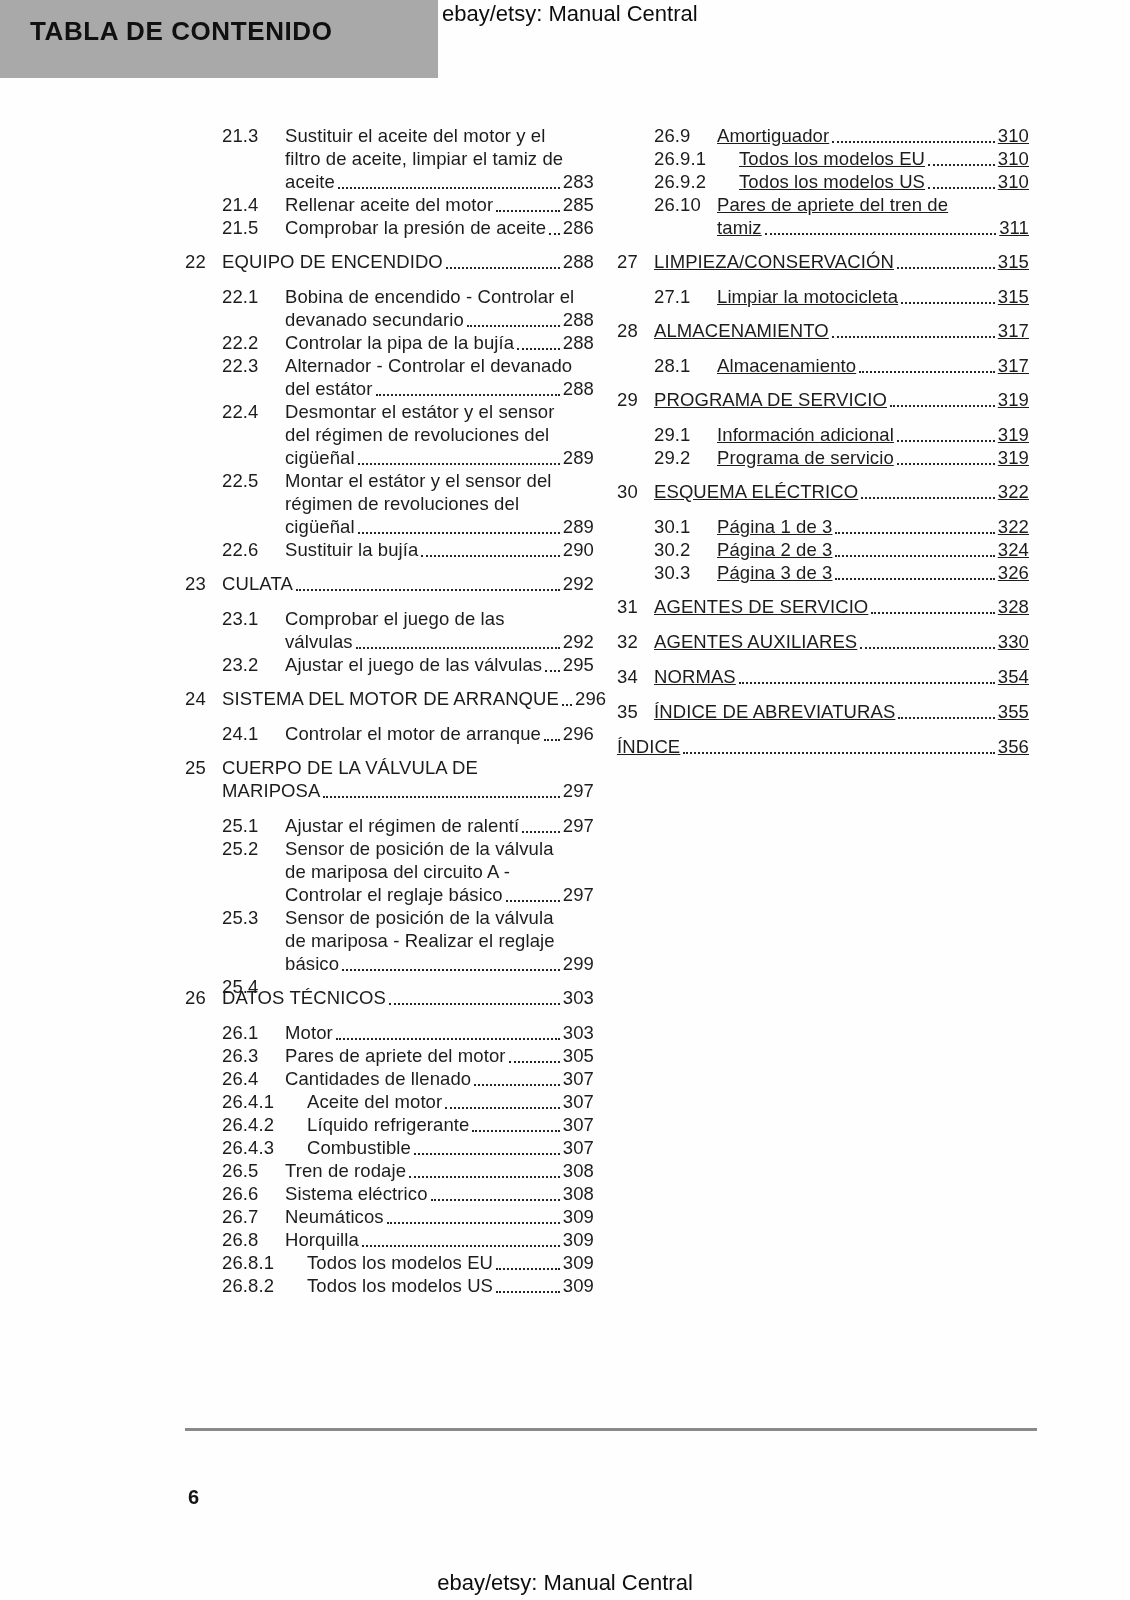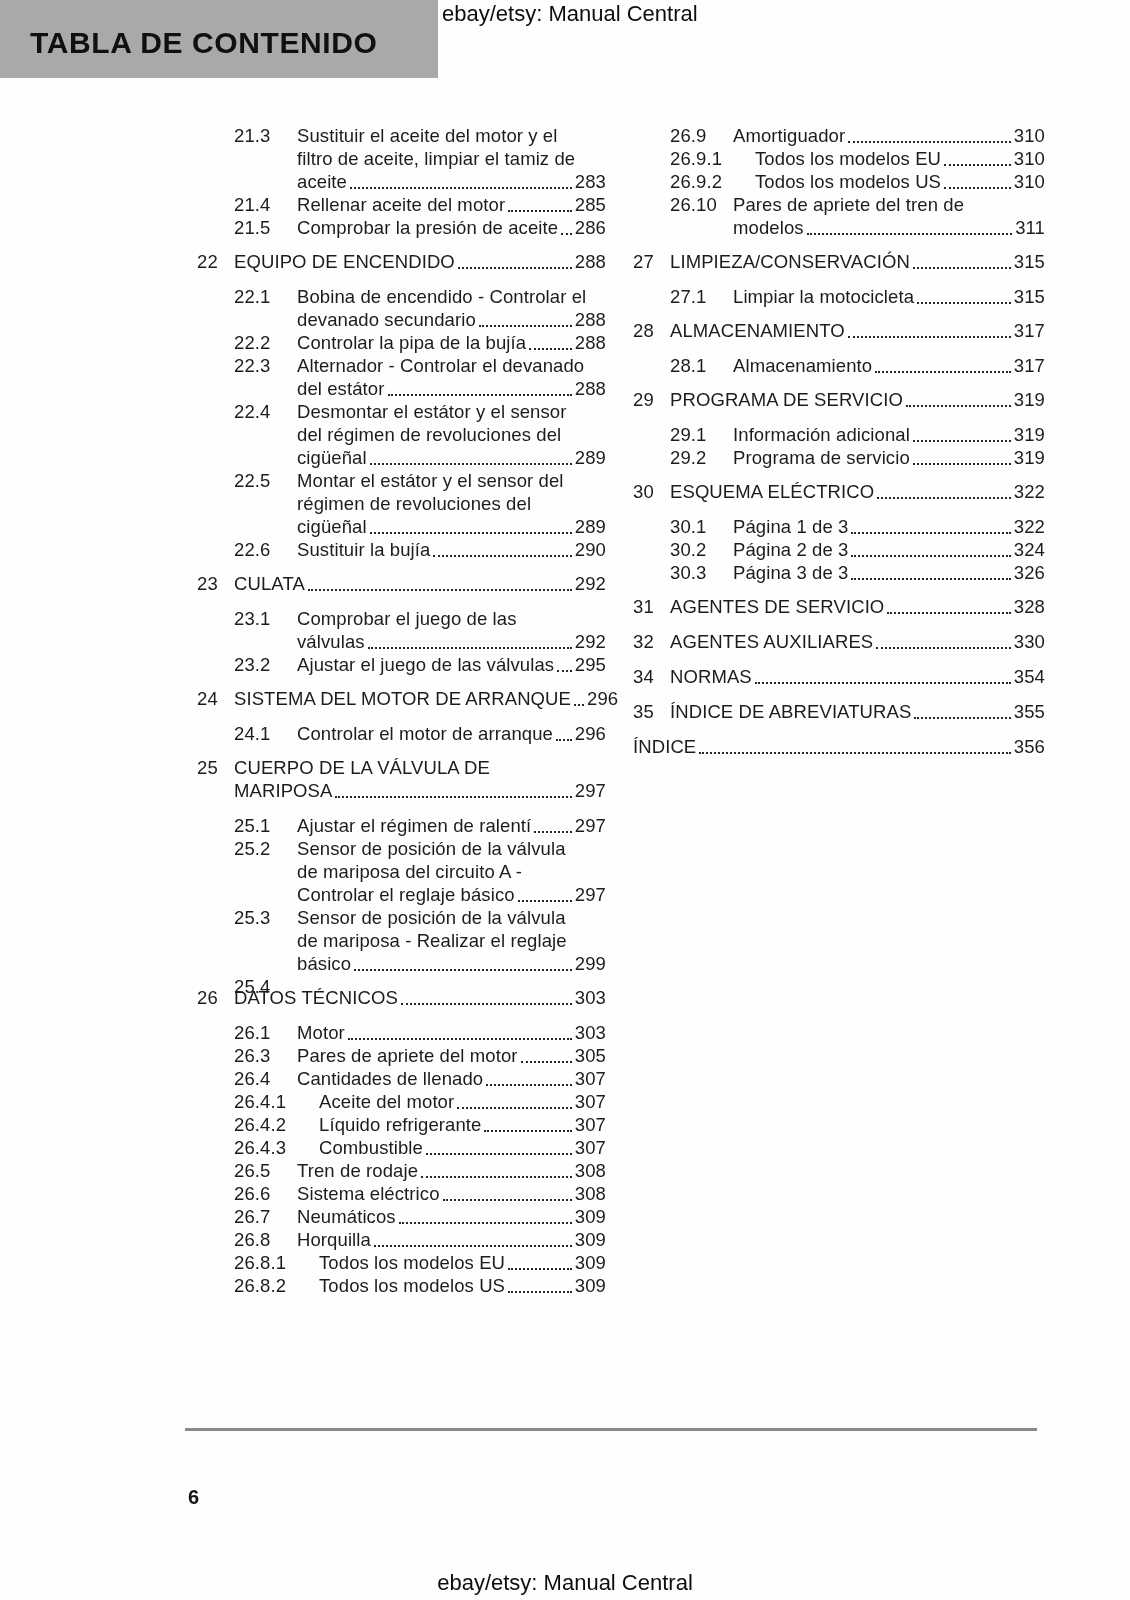--- a/index.html
+++ b/index.html
@@ -21,22 +21,22 @@
   }
   
   .title-box{
     position:absolute;
     left:0; top:0;
     width:438px; height:78px;
     background:var(--header-bg);
   }
   .title-box h1{
     margin:0;
-    padding:26px 0 0 30px;
-    font-size:30px;
+    padding:16px 0 0 30px;
+    font-size:26px;
     font-weight:bold;
     letter-spacing:0.6px;
     color:#101010;
     white-space:nowrap;
   }
   .wm-top{
     position:absolute;
     left:442px; top:0px;
     font-size:22px;
     line-height:27px;
@@ -44,22 +44,22 @@
     white-space:nowrap;
   }
   
   .col{
     position:absolute;
     top:124px;
     font-size:18.5px;
     letter-spacing:0.1px;
     color:var(--ink);
   }
-  .col-left{left:185px; width:409px;margin-left:12px;}
-  .col-right{left:633px; width:412px;}
+  .col-left{left:185px; width:409px;}
+  .col-right{left:617px; width:412px;text-decoration:underline;}
   .entry{position:relative; padding-left:100px;}
   .entry.lvl0{padding-left:37px; margin:11px 0 12px;}
   .entry.lvl2{padding-left:122px;}
   .entry.nonum{padding-left:0;}
   .entry .num{
     position:absolute; left:37px; top:0;
     line-height:23px;
     white-space:nowrap;
   }
   .entry.lvl0 .num{left:0;}
@@ -477,21 +477,21 @@
             <span class="leader"></span>
             <span class="pg">310</span>
           </div>
         </div>
       </div>
       <div class="entry lvl1">
         <span class="num">26.10</span>
         <div class="body">
           <div class="line">Pares de apriete del tren de</div>
           <div class="line last">
-            <span class="t">modelos</span>
+            <span class="t">tamiz</span>
             <span class="leader"></span>
             <span class="pg">311</span>
           </div>
         </div>
       </div>
       <div class="entry lvl0">
         <span class="num">27</span>
         <div class="body">
           <div class="line last">
             <span class="t">LIMPIEZA/CONSERVACIÓN</span>

